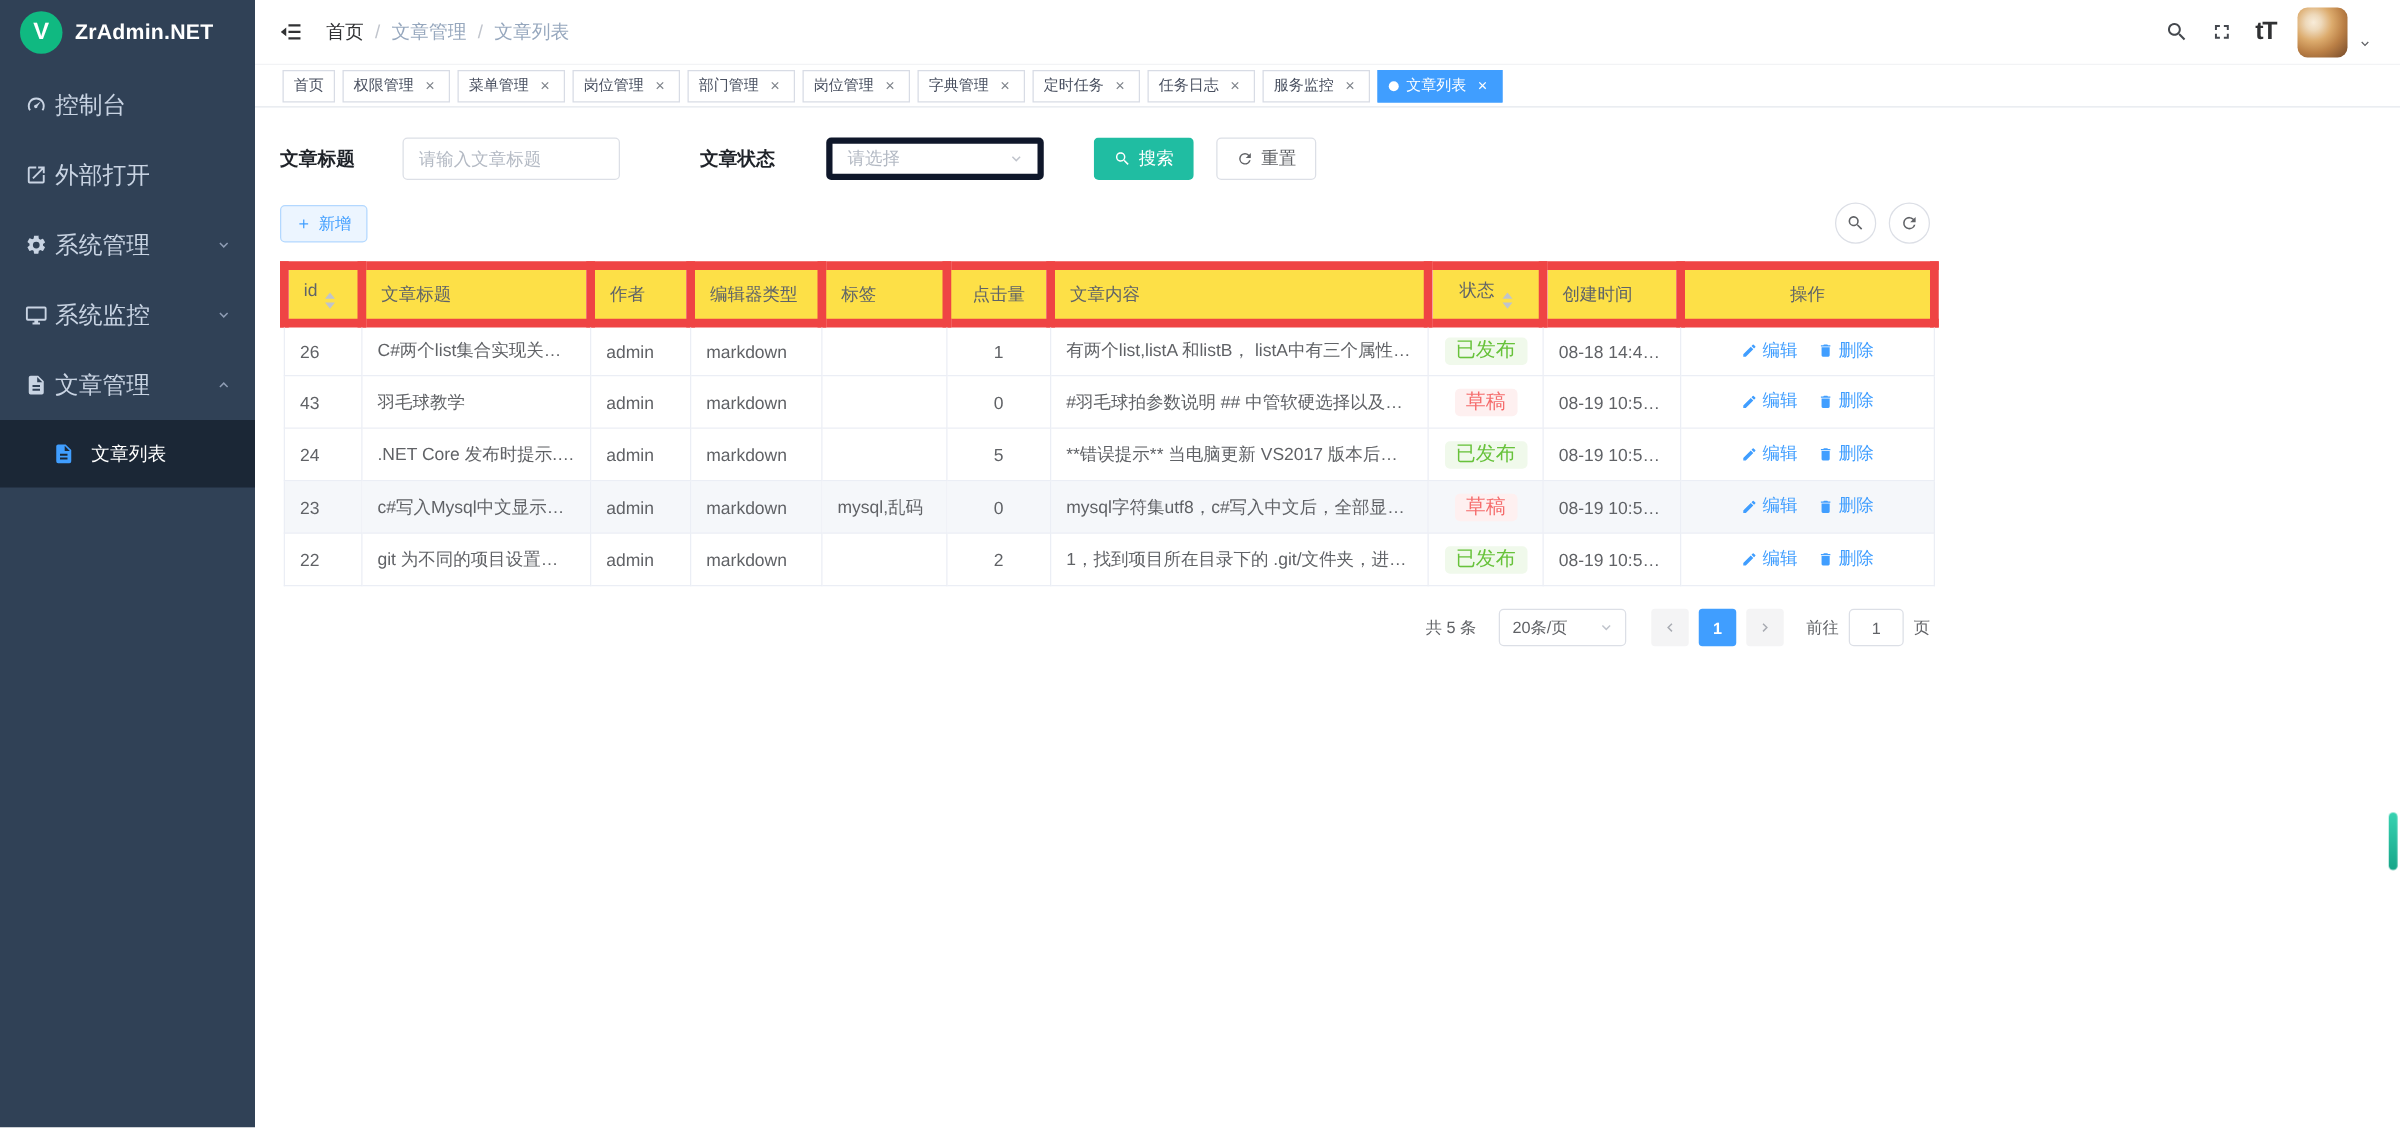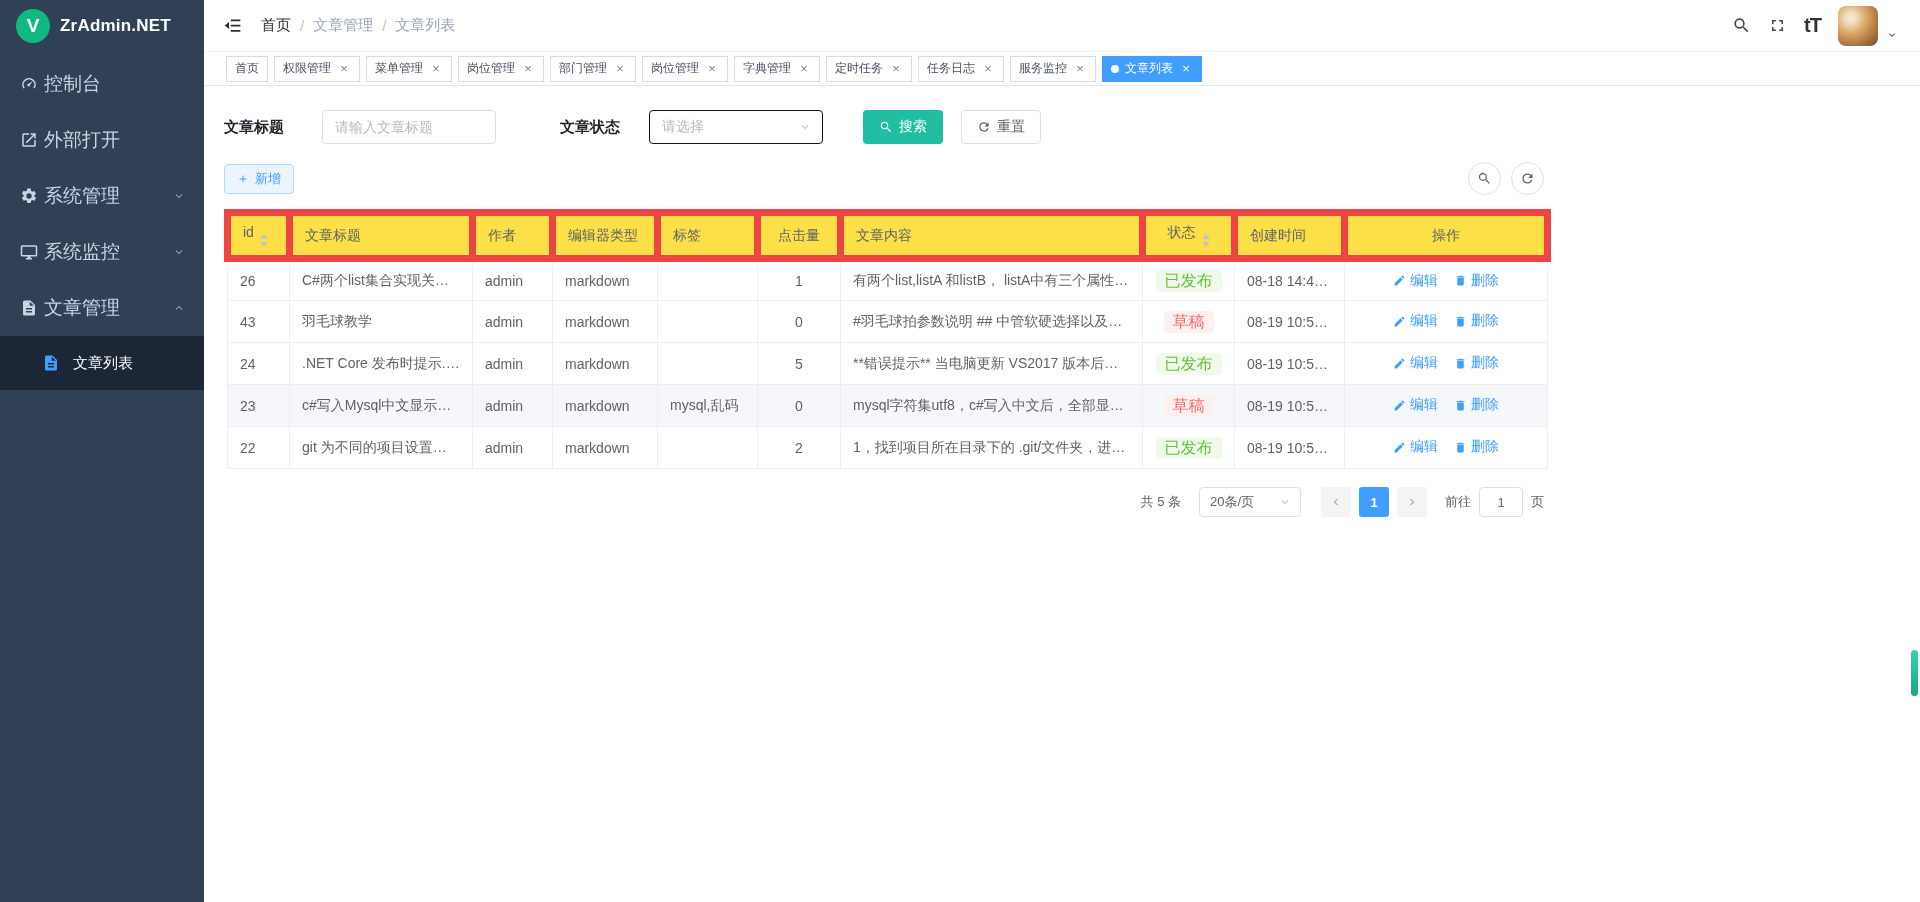--- a/index.html
+++ b/index.html
@@ -49,24 +49,24 @@
   .tag-dot { width: 8px; height: 8px; border-radius: 50%; background: #fff; margin-right: 6px; }
 
   
   .content { padding: 24px 20px 0; flex: 1; }
 
   .filter-row { display: flex; align-items: center; margin-bottom: 18px; }
   .filter-item { display: flex; align-items: center; }
   .filter-label { font-size: 15px; font-weight: 700; color: #1f2329; white-space: nowrap; }
   .fi-title .filter-label { margin-right: 38px; }
   .fi-status { margin-left: 64px; }
-  .fi-status .filter-label { margin-right: 29px; }
+  .fi-status .filter-label { margin-right: 41px; }
   .el-input { width: 174px; height: 34px; border: 1px solid #dcdfe6; border-radius: 4px; padding: 0 12px; font-size: 14px; color: #606266; outline: none; font-family: inherit; }
   .el-input::placeholder { color: #b4bac4; }
-  .el-select { width: 174px; height: 34px; border: 1px solid #0f172a; border-radius: 4px; display: flex; align-items: center; justify-content: space-between; padding: 0 10px 0 12px; cursor: pointer; background: #fff; }
+  .el-select { width: 174px; height: 34px; border: 5px solid #0f172a; border-radius: 4px; display: flex; align-items: center; justify-content: space-between; padding: 0 10px 0 12px; cursor: pointer; background: #fff; }
   .sel-placeholder { font-size: 14px; color: #b4bac4; }
   .sel-arrow { width: 14px; height: 14px; color: #c0c4cc; display: inline-flex; }
 
   .btn { display: inline-flex; align-items: center; gap: 6px; height: 34px; padding: 0 15px; border-radius: 4px; font-size: 14px; cursor: pointer; border: 1px solid transparent; font-family: inherit; background: none; white-space: nowrap; }
   .b-icon { width: 14px; height: 14px; display: inline-flex; }
   .btn-search { margin-left: 40px; background: var(--search-btn, #20bda2); color: #fff; }
   .btn-reset { margin-left: 18px; background: #fff; border-color: #dcdfe6; color: #606266; }
 
   .toolbar-row { display: flex; align-items: center; justify-content: space-between; width: 1320px; margin-bottom: 14px; }
   .btn-add { height: 30px; padding: 0 12px; font-size: 13px; background: #ecf5ff; border-color: #b3d8ff; color: var(--accent, #409eff); }

